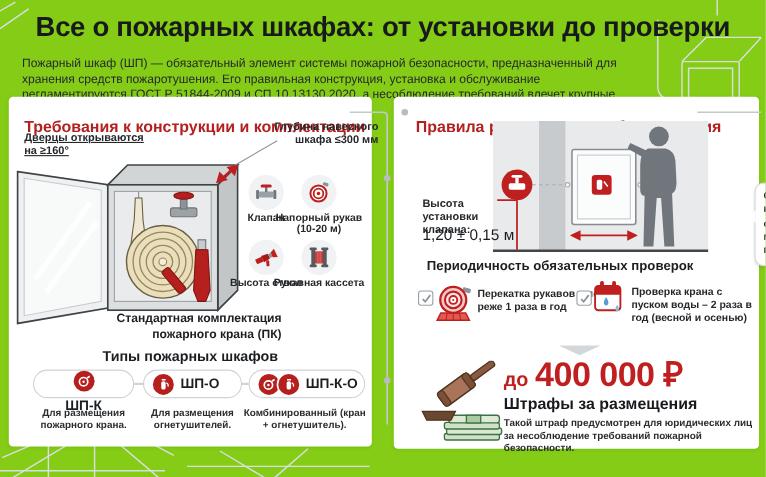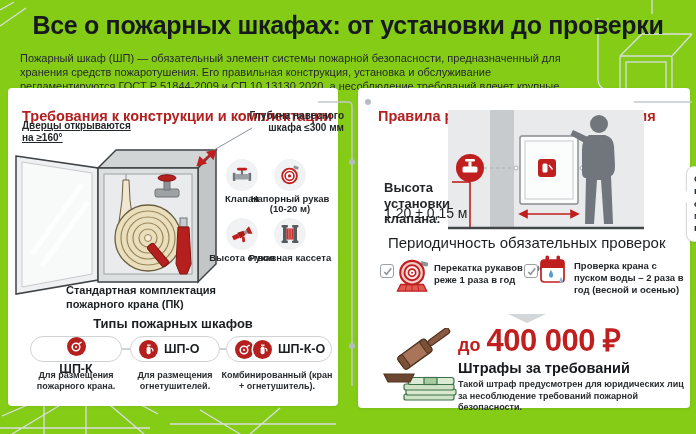--- a/index.html
+++ b/index.html
@@ -21,43 +21,43 @@
   #card-left .sec-header{left:14px;top:8px;}
   #card-right .sec-header{left:20px;top:8px;}
   .lbl{position:absolute;font-size:10px;font-weight:bold;color:#25282b;line-height:1.18;}
   .door-lbl{left:14px;top:32px;width:112px;text-decoration:underline;}
   .depth-lbl{left:240px;top:22px;width:96px;text-align:right;}
   .cabinet-svg{position:absolute;left:4px;top:46px;}
   .kit-item{position:absolute;display:flex;flex-direction:column;align-items:center;}
   .kit-circle{width:32px;height:32px;border-radius:50%;background:#f0f2f3;
               display:flex;align-items:center;justify-content:center;}
   .kit-label{margin-top:3px;font-size:9.5px;line-height:1.1;font-weight:bold;text-align:center;color:#25282b;}
-  .kit-caption{position:absolute;left:58px;top:196px;width:190px;text-align:left;
+  .kit-caption{position:absolute;left:58px;top:196px;width:190px;text-align:right;
                font-size:11px;font-weight:bold;color:#1c1f22;line-height:1.25;}
   .types-title{position:absolute;left:0;top:228px;width:330px;text-align:center;
                font-size:13px;font-weight:bold;color:#1c1f22;}
   .pill{position:absolute;top:248px;height:26px;background:#fff;border:1.5px solid #cfd3d6;
         border-radius:14px;display:flex;align-items:center;gap:6px;padding:0 8px;box-sizing:border-box;}
   .pill-label{font-size:12.5px;font-weight:bold;color:#1c1f22;white-space:nowrap;}
   .badge{width:19px;height:19px;border-radius:50%;background:#b5201e;flex:0 0 auto;
          display:flex;align-items:center;justify-content:center;}
   .badge.overlap{margin-left:-7px;box-shadow:0 0 0 1.5px #fff;}
   .pill-link{position:absolute;top:260px;height:2px;background:#cfd3d6;}
   .pill-caption{position:absolute;top:282px;font-size:9px;font-weight:bold;text-align:center;
                 color:#2a2d30;line-height:1.25;}
   .illus-wrap{position:absolute;left:90px;top:22px;width:196px;height:124px;}
   .bubble{position:absolute;left:238px;top:56px;width:92px;background:#fff;border:1px solid #d7dbde;
           border-radius:8px;padding:6px 7px;font-size:9.5px;line-height:1.3;font-weight:bold;
           color:#26292c;box-shadow:0 1px 2px rgba(40,50,60,.12);z-index:2;}
   .bubble:before{content:"";position:absolute;left:-6px;top:24px;border:6px solid transparent;
                  border-right-color:#fff;border-left:0;}
-  .height-lbl{position:absolute;left:26px;top:92px;width:84px;font-size:13px;font-weight:bold;
+  .height-lbl{position:absolute;left:26px;top:92px;width:84px;font-size:10px;font-weight:bold;
               line-height:1.2;color:#25282b;}
   .height-val{position:absolute;left:26px;top:117px;font-size:14px;font-weight:normal;color:#1c1f22;}
-  .checks-title{position:absolute;left:30px;top:146px;font-size:15px;font-weight:normal;color:#1c1f22;text-align:center;}
+  .checks-title{position:absolute;left:30px;top:146px;font-size:12px;font-weight:bold;color:#1c1f22;text-align:center;}
   .checkbox{position:absolute;width:12px;height:12px;border:1.5px solid #9aa0a4;border-radius:3px;
             background:#fff;display:flex;align-items:center;justify-content:center;}
   .check-text{position:absolute;font-size:9.5px;font-weight:bold;line-height:1.25;color:#25282b;}
   .down-triangle{position:absolute;left:150px;top:226px;width:0;height:0;
                  border-left:19px solid transparent;border-right:19px solid transparent;
                  border-top:9px solid #d3d7d9;}
   .fine-amount-row{position:absolute;left:100px;top:237px;display:flex;align-items:flex-end;gap:6px;}
   .fine-prefix{font-size:18px;font-weight:bold;color:#c01f1f;line-height:1;padding-bottom:2px;}
   .fine-amount{font-size:31px;font-weight:bold;color:#c01f1f;line-height:1;letter-spacing:-0.5px;}
   .fine-title{position:absolute;left:100px;top:272px;font-size:14.5px;font-weight:bold;color:#17191c;}
@@ -314,21 +314,21 @@
         <rect x="18" y="18" width="34" height="15" rx="3.5" fill="#a9745a" stroke="#4f3423" stroke-width="1.4"></rect>
         <rect x="18" y="18" width="6.5" height="15" rx="2.5" fill="#7c5034" stroke="#4f3423"></rect>
         <rect x="45.5" y="18" width="6.5" height="15" rx="2.5" fill="#7c5034" stroke="#4f3423"></rect>
         <rect x="52" y="22.5" width="25" height="6" rx="2.6" fill="#8a5a40" stroke="#4f3423" stroke-width="1.2"></rect>
       </g>
     </svg>
     <div class="fine-amount-row">
       <span class="fine-prefix">до</span>
       <span class="fine-amount">400 000 ₽</span>
     </div>
-    <div class="fine-title">Штрафы за требований</div>
+    <div class="fine-title">Штрафы за размещения</div>
     <div class="fine-caption">Такой штраф предусмотрен для юридических лиц за несоблюдение требований пожарной безопасности.</div>
   </section>
 
   <svg class="overlay" width="696" height="434" viewBox="0 0 696 434">
     <g stroke="#c3c8cc" stroke-width="1.5" fill="none">
       <path d="M318,102 H348 Q352,102 352,106 V386"></path>
       <path d="M634,102 H692"></path>
     </g>
     <g fill="#b6bcc0">
       <circle cx="352" cy="162" r="3"></circle>

